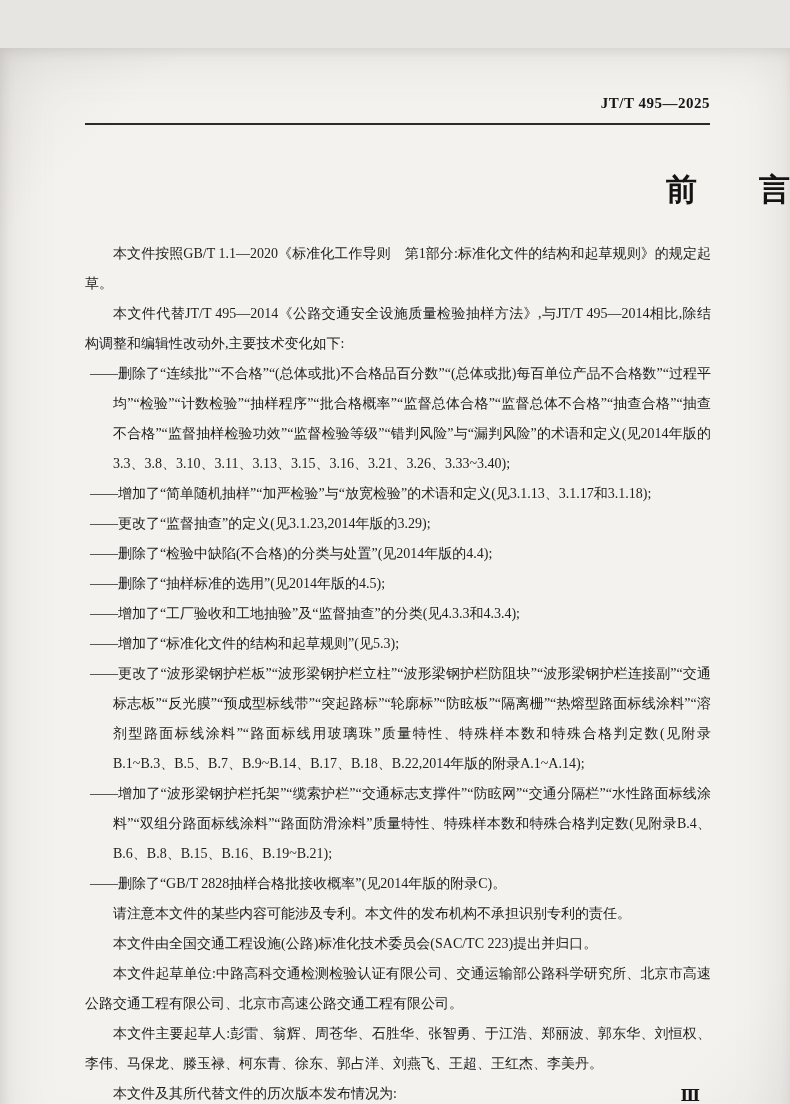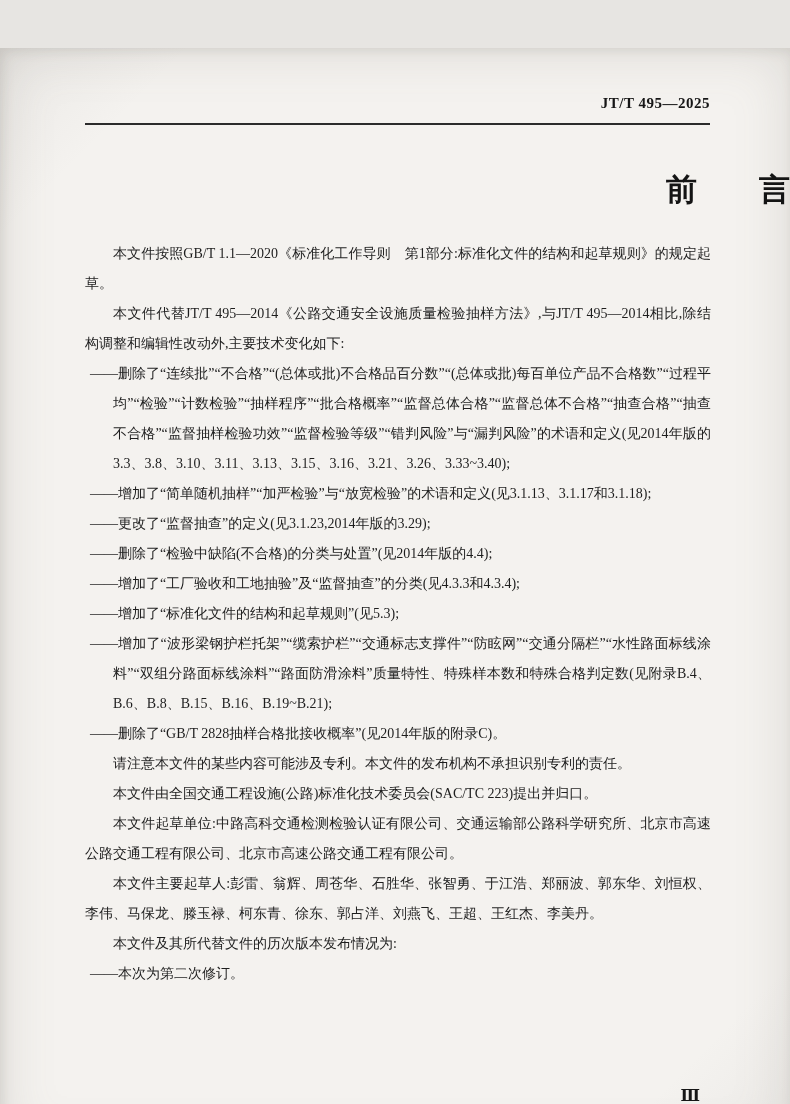--- a/index.html
+++ b/index.html
@@ -78,22 +78,24 @@
 
   <div class="doc-title">前　　言</div>
 
   <div class="content">
     <div class="para">本文件按照GB/T 1.1—2020《标准化工作导则　第1部分:标准化文件的结构和起草规则》的规定起草。</div>
     <div class="para">本文件代替JT/T 495—2014《公路交通安全设施质量检验抽样方法》,与JT/T 495—2014相比,除结构调整和编辑性改动外,主要技术变化如下:</div>
     <div class="list">——删除了“连续批”“不合格”“(总体或批)不合格品百分数”“(总体或批)每百单位产品不合格数”“过程平均”“检验”“计数检验”“抽样程序”“批合格概率”“监督总体合格”“监督总体不合格”“抽查合格”“抽查不合格”“监督抽样检验功效”“监督检验等级”“错判风险”与“漏判风险”的术语和定义(见2014年版的3.3、3.8、3.10、3.11、3.13、3.15、3.16、3.21、3.26、3.33~3.40);</div>
     <div class="list">——增加了“简单随机抽样”“加严检验”与“放宽检验”的术语和定义(见3.1.13、3.1.17和3.1.18);</div>
     <div class="list">——更改了“监督抽查”的定义(见3.1.23,2014年版的3.29);</div>
     <div class="list">——删除了“检验中缺陷(不合格)的分类与处置”(见2014年版的4.4);</div>
+    <div class="list">——删除了“抽样标准的选用”(见2014年版的4.5);</div>
     <div class="list">——增加了“工厂验收和工地抽验”及“监督抽查”的分类(见4.3.3和4.3.4);</div>
     <div class="list">——增加了“标准化文件的结构和起草规则”(见5.3);</div>
+    <div class="list">——更改了“波形梁钢护栏板”“波形梁钢护栏立柱”“波形梁钢护栏防阻块”“波形梁钢护栏连接副”“交通标志板”“反光膜”“预成型标线带”“突起路标”“轮廓标”“防眩板”“隔离栅”“热熔型路面标线涂料”“溶剂型路面标线涂料”“路面标线用玻璃珠”质量特性、特殊样本数和特殊合格判定数(见附录B.1~B.3、B.5、B.7、B.9~B.14、B.17、B.18、B.22,2014年版的附录A.1~A.14);</div>
     <div class="list">——增加了“波形梁钢护栏托架”“缆索护栏”“交通标志支撑件”“防眩网”“交通分隔栏”“水性路面标线涂料”“双组分路面标线涂料”“路面防滑涂料”质量特性、特殊样本数和特殊合格判定数(见附录B.4、B.6、B.8、B.15、B.16、B.19~B.21);</div>
     <div class="list">——删除了“GB/T 2828抽样合格批接收概率”(见2014年版的附录C)。</div>
     <div class="para">请注意本文件的某些内容可能涉及专利。本文件的发布机构不承担识别专利的责任。</div>
     <div class="para">本文件由全国交通工程设施(公路)标准化技术委员会(SAC/TC 223)提出并归口。</div>
     <div class="para">本文件起草单位:中路高科交通检测检验认证有限公司、交通运输部公路科学研究所、北京市高速公路交通工程有限公司、北京市高速公路交通工程有限公司。</div>
     <div class="para">本文件主要起草人:彭雷、翁辉、周苍华、石胜华、张智勇、于江浩、郑丽波、郭东华、刘恒权、李伟、马保龙、滕玉禄、柯东青、徐东、郭占洋、刘燕飞、王超、王红杰、李美丹。</div>
     <div class="para">本文件及其所代替文件的历次版本发布情况为:</div>
     <div class="list">——本次为第二次修订。</div>
   </div>
 

